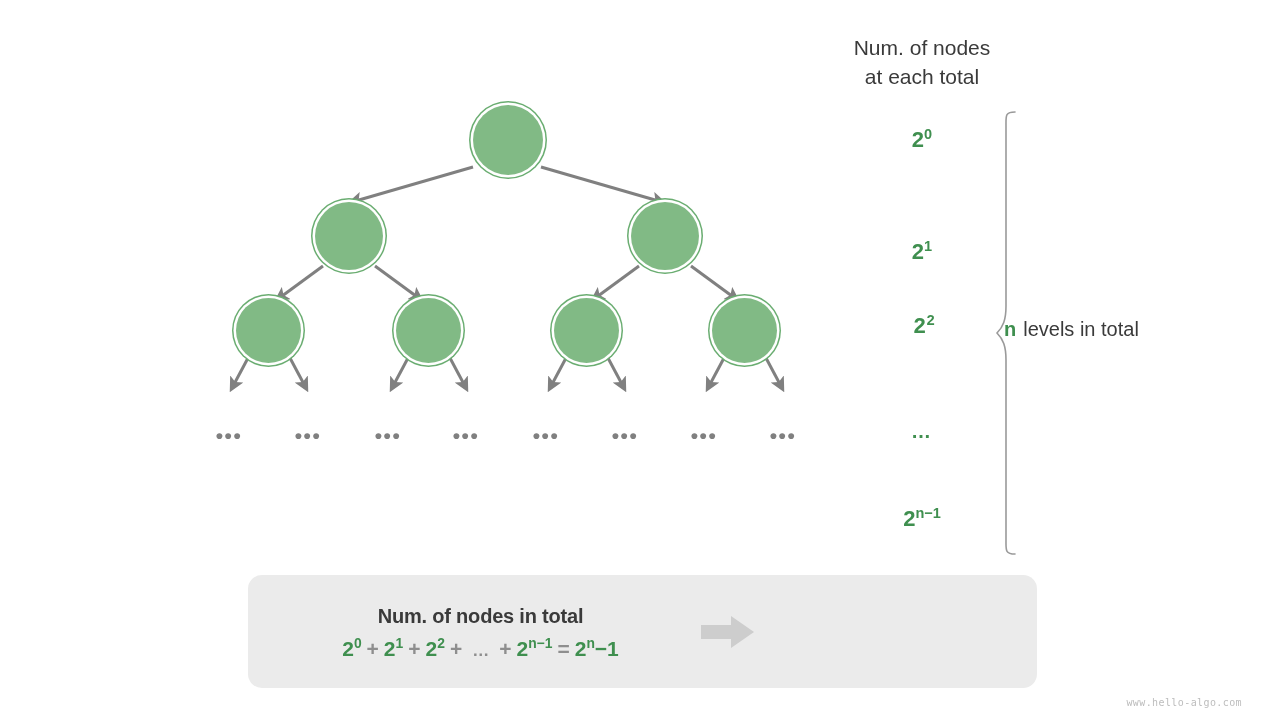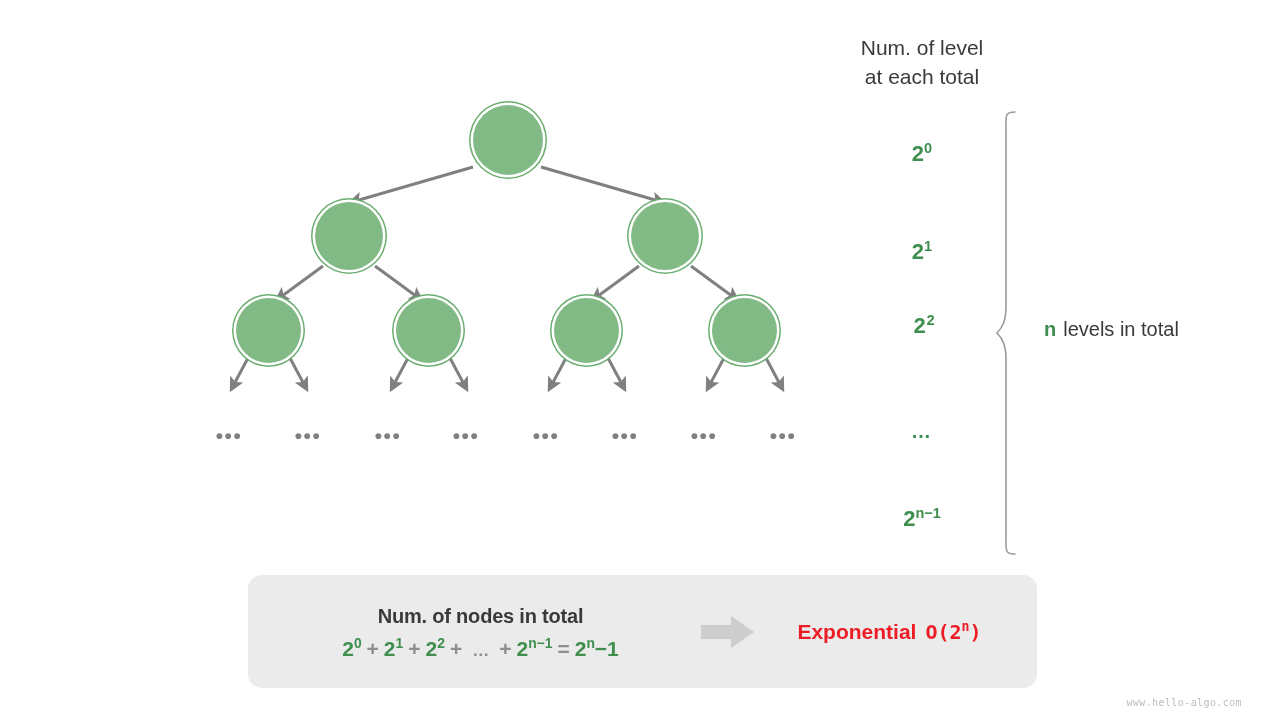--- a/index.html
+++ b/index.html
@@ -92,21 +92,21 @@
   #brace-svg {
     position: absolute;
     left: 995px;
     top: 110px;
     width: 40px;
     height: 446px;
   }
 
   #levels-total {
     position: absolute;
-    left: 1044px;
+    left: 1004px;
     top: 329px;
     transform: translateY(-50%);
     font-size: 20px;
     white-space: nowrap;
     color: #3a3a3a;
   }
   #levels-total .n-sym {
     color: #3f8f4f;
     font-weight: 700;
     margin-right: 7px;
@@ -239,25 +239,25 @@
   <span class="ellipsis-dots" style="left:229px; top:435px;">•••</span>
   <span class="ellipsis-dots" style="left:308px; top:435px;">•••</span>
   <span class="ellipsis-dots" style="left:388px; top:435px;">•••</span>
   <span class="ellipsis-dots" style="left:466px; top:435px;">•••</span>
   <span class="ellipsis-dots" style="left:546px; top:435px;">•••</span>
   <span class="ellipsis-dots" style="left:625px; top:435px;">•••</span>
   <span class="ellipsis-dots" style="left:704px; top:435px;">•••</span>
   <span class="ellipsis-dots" style="left:783px; top:435px;">•••</span>
 
   <div id="level-header">
-    <span class="ln">Num. of level</span>
+    <span class="ln">Num. of nodes</span>
     <span class="ln">at each total</span>
   </div>
 
-  <div class="level-count" style="left:847px; top:140px;margin-top:14px;">
+  <div class="level-count" style="left:847px; top:140px;">
     <span>2</span><sup>0</sup>
   </div>
 
   <div class="level-count" style="left:847px; top:252px;">
     <span>2</span><sup>1</sup>
   </div>
 
   <div class="level-count" style="left:849px; top:328px;font-family:Liberation Mono, monospace;">
     <span>2</span><sup>2</sup>
   </div>
@@ -286,23 +286,20 @@
         <div class="panel-body">
           <span class="term"><span>2</span><sup>0</sup></span><span class="op">+</span><span class="term"><span>2</span><sup>1</sup></span><span class="op">+</span><span class="term"><span>2</span><sup>2</sup></span><span class="op">+</span><span class="op small">…</span><span class="op">+</span><span class="term"><span>2</span><sup>n−1</sup></span><span class="op">=</span><span class="term"><span>2</span><sup>n</sup><span>−1</span></span>
         </div>
       </div>
 
       <svg id="flow-arrow" viewBox="0 0 58 40">
         <path d="M2,13 L32,13 L32,4 L55,20 L32,36 L32,27 L2,27 Z" fill="#cdcdcd"></path>
       </svg>
 
       <div class="panel" id="right-panel">
-        <div class="panel-body">
-          <span class="exp-label">Exponential</span><span class="big-o"><span>O(2</span><sup>n</sup><span>)</span></span>
-        </div>
       </div>
 
     </div>
   </div>
 
   <div id="watermark">www.hello-algo.com</div>
 
 </div>
 
 </body></html>

